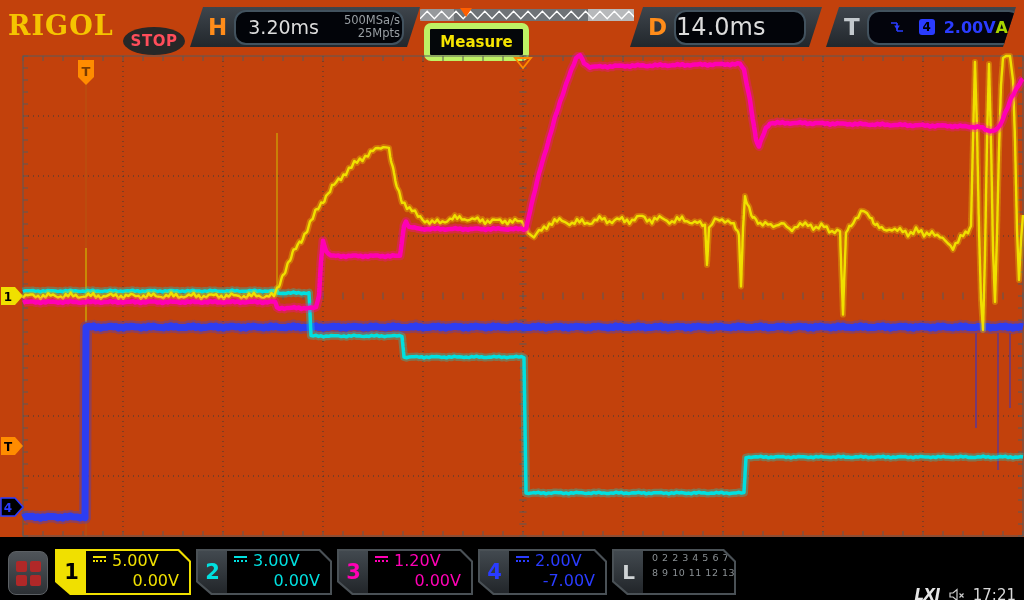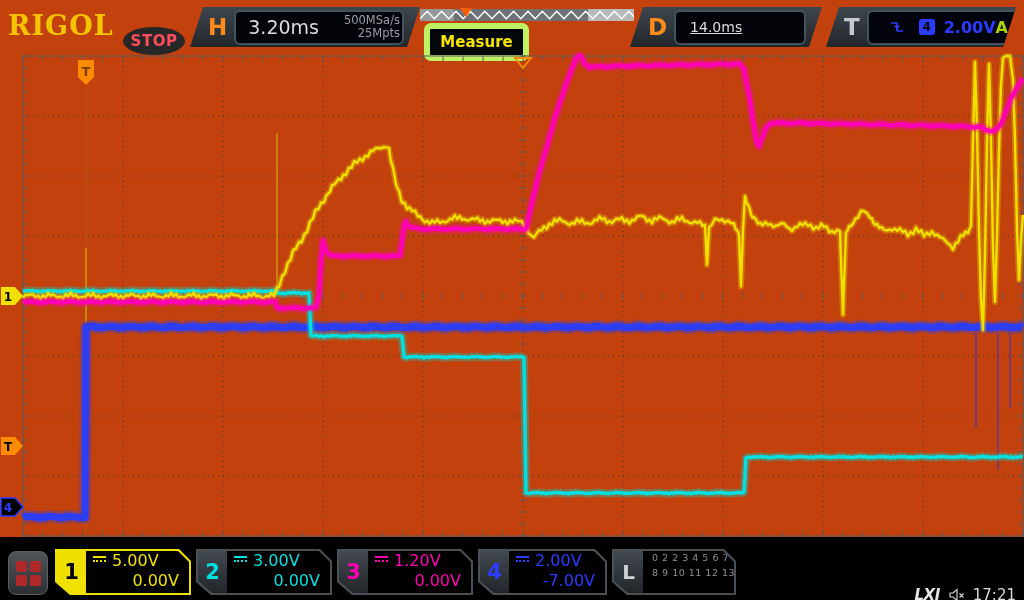--- a/index.html
+++ b/index.html
@@ -9,29 +9,29 @@
   
   #logo{position:absolute;left:8px;top:10px;font-family:"DejaVu Serif","Liberation Serif",serif;
     font-weight:bold;font-size:27px;color:#f5c400;letter-spacing:1px;}
   #runstate{position:absolute;left:123px;top:27px;width:62px;height:28px;background:#272727;
     border-radius:50%;display:flex;align-items:center;justify-content:center;
     color:#ff4d5a;font-weight:bold;font-size:15px;letter-spacing:.5px;}
   .plate{position:absolute;top:7px;height:40px;background:linear-gradient(#3e454c,#22272c);
     clip-path:polygon(13px 0,100% 0,calc(100% - 13px) 100%,0 100%);
     display:flex;align-items:center;}
   .plabel{font-weight:bold;font-size:23px;margin:0 7px 0 18px;}
-  .pbox{background:#020409;border:2px solid #42525e;border-radius:6px;height:31px;flex:1;
+  .pbox{background:#020409;border:2px solid #42525e;border-radius:12px;height:31px;flex:1;
     margin-right:16px;display:flex;align-items:center;}
   #hplate{left:190px;width:230px;}
   #hplate .plabel{color:#ff8c1a;}
   #tbase{color:#dcdcdc;font-size:19px;padding-left:12px;}
   #srate{margin-left:auto;text-align:right;padding-right:2px;color:#989ea3;font-size:11.5px;line-height:1.15;}
   #dplate{left:630px;width:192px;}
   #dplate .plabel{color:#ff8c1a;}
-  #dval{color:#dcdcdc;font-size:14px;padding-left:14px;text-decoration:underline;}
+  #dval{color:#dcdcdc;font-size:24px;}
   #tplate{left:826px;width:190px;}
   #tplate .plabel{color:#c3c9cd;}
   #tplate .pbox{background:#03040c;}
   .scopebtn{position:absolute;top:23px;height:26px;border:6px solid #bef264;border-radius:7px;
     background:#04070a;display:flex;align-items:center;justify-content:center;font-weight:bold;cursor:pointer;}
   #measurebtn{left:424px;width:93px;color:#f5e400;font-size:15px;}
   #stoprunbtn{left:530px;width:92px;color:#ff1a1a;font-size:14px;}
   #membar{position:absolute;left:420px;top:8px;}
   #trig-src-badge{width:16px;height:16px;background:#2a3cff;border-radius:3px;color:#000;
     font-weight:bold;font-size:12px;display:flex;align-items:center;justify-content:center;margin-left:14px;}

